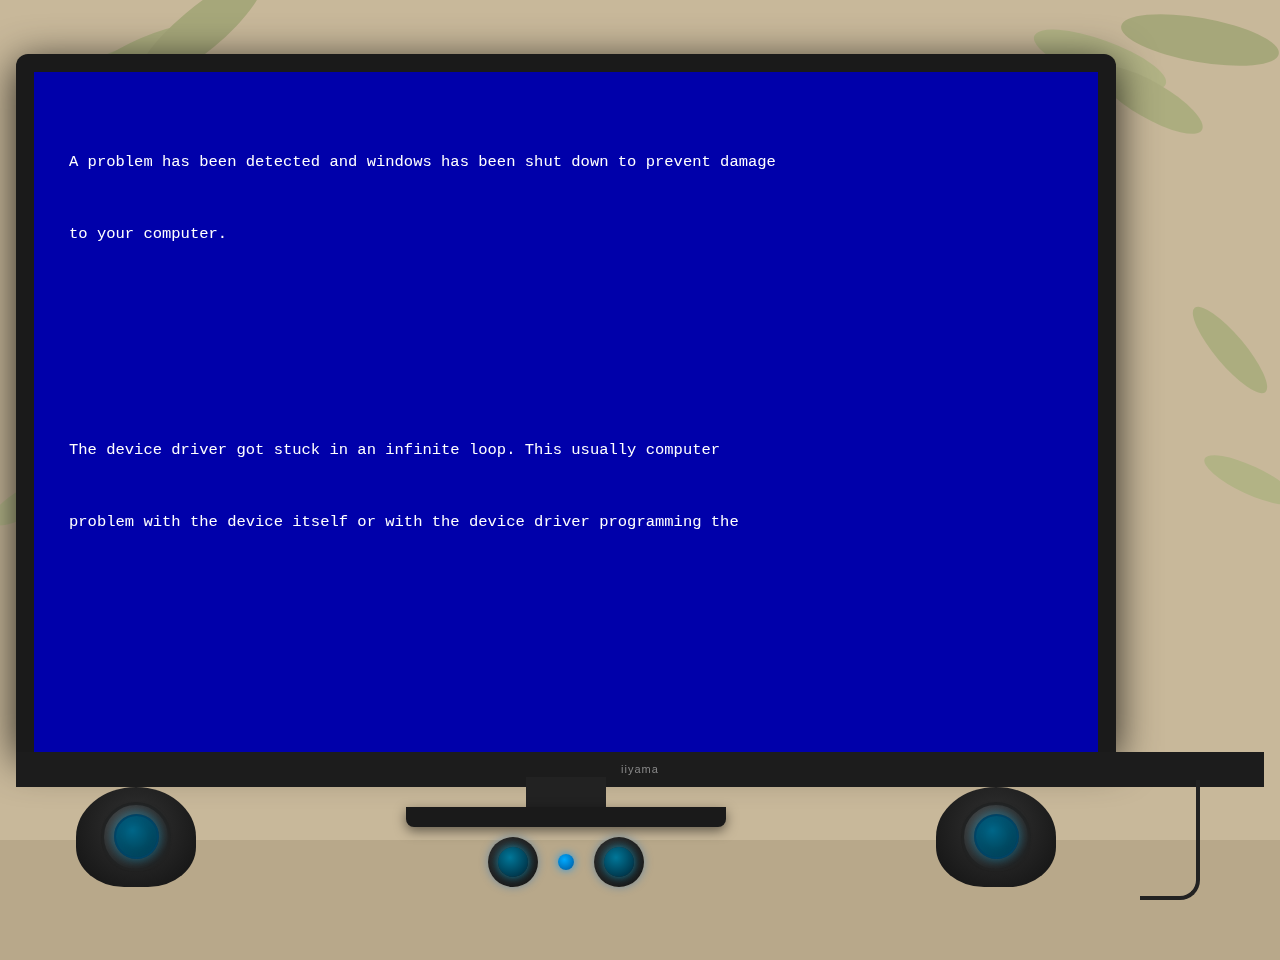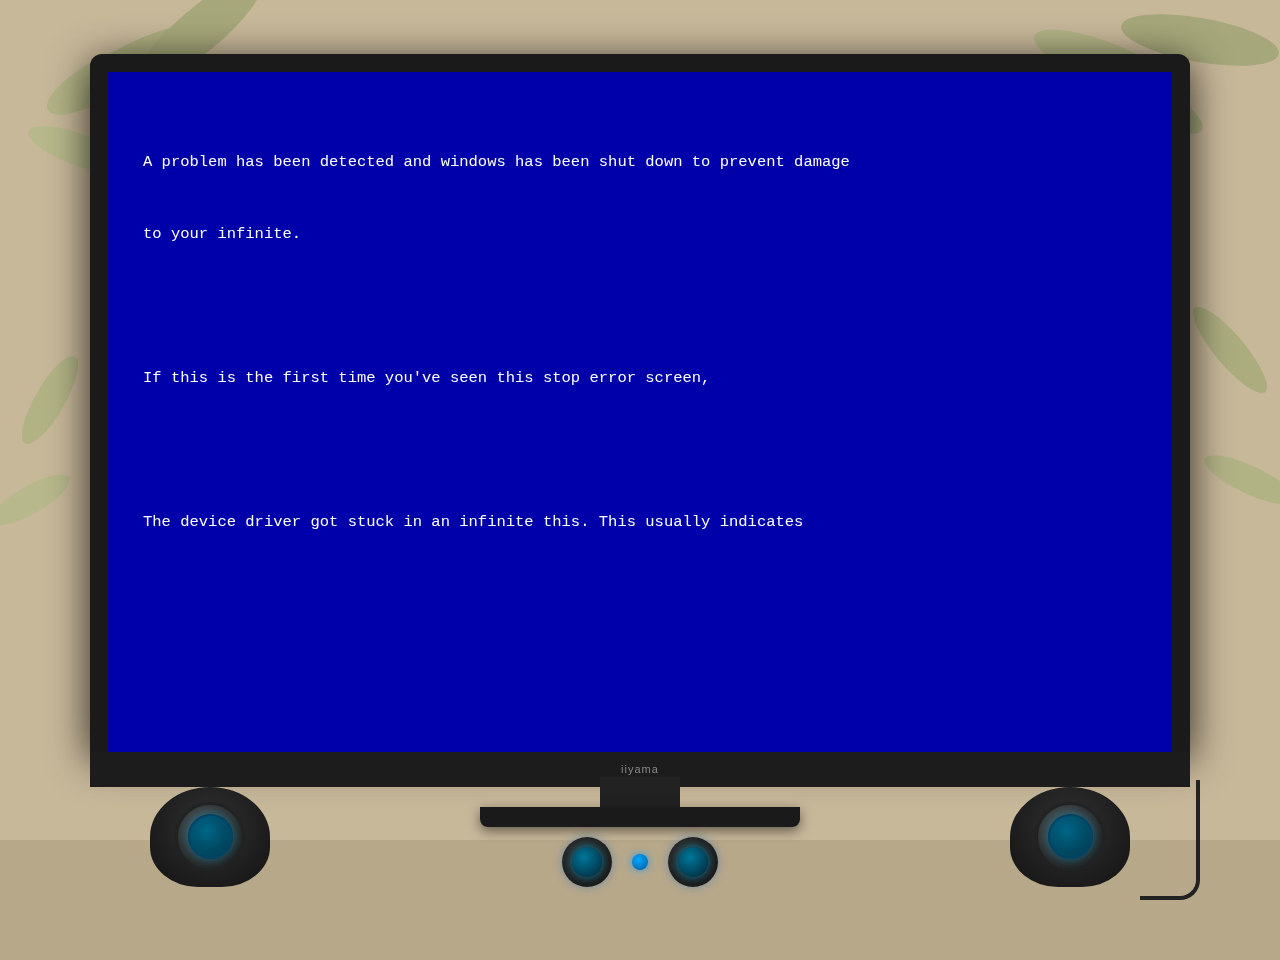--- a/index.html
+++ b/index.html
@@ -61,21 +61,21 @@
       margin-bottom: 0;
     }
 
     .bsod-spacer {
       display: block;
       height: 1.55em;
     }
 
     
     .monitor-bottom {
-      width: 1100px;
+      width: 1248px;
       background: #1c1c1c;
       height: 35px;
       display: flex;
       align-items: center;
       justify-content: center;
       border-radius: 0;
       position: relative;
       z-index: 10;
     }
 
@@ -207,25 +207,25 @@
 
 <div class="floor-area"></div>
 
 <div style="position:relative;z-index:10;display:flex;flex-direction:column;align-items:flex-start;margin-top:20px;">
 
   <div class="monitor-outer">
 
     <div class="screen">
       <div class="bsod-text">
         <span class="bsod-line">A problem has been detected and windows has been shut down to prevent damage</span>
-        <span class="bsod-line">to your infinite.</span>
+        <span class="bsod-line">to your computer.</span>
         <span class="bsod-spacer"></span>
-        <span class="bsod-line">If this is the first time you've seen this stop error screen,</span>
         <span class="bsod-spacer"></span>
-        <span class="bsod-line">The device driver got stuck in an infinite this. This usually indicates</span>
+        <span class="bsod-line">The device driver got stuck in an infinite loop. This usually computer</span>
+        <span class="bsod-line">problem with the device itself or with the device driver programming the</span>
         
         
         
         
         
         
         
         
         
         

